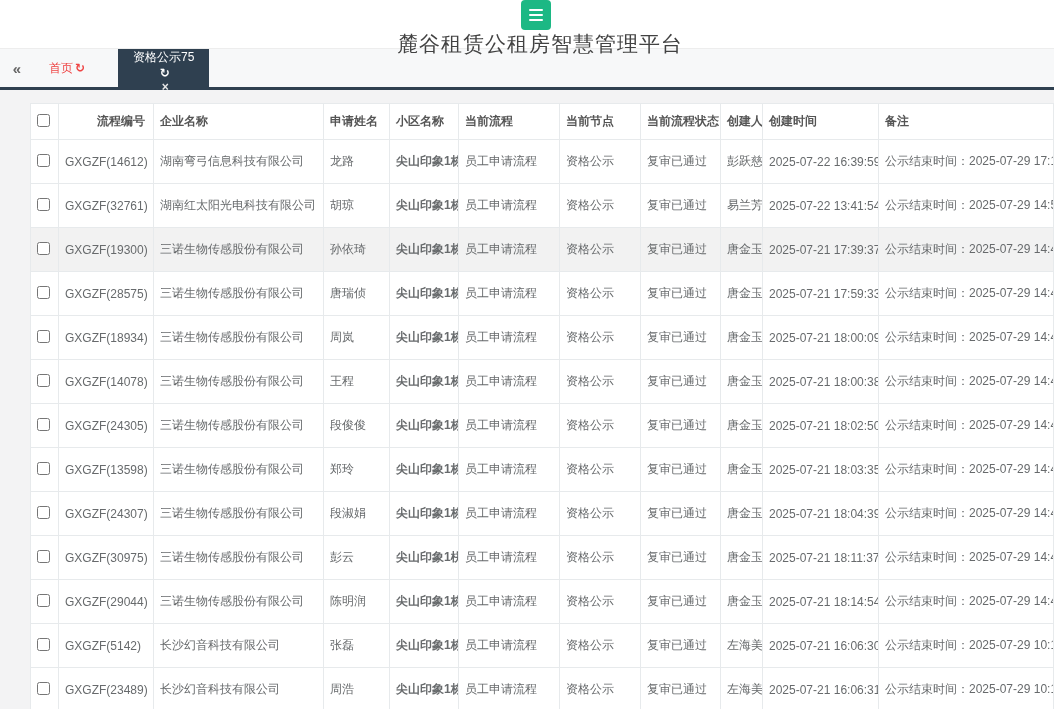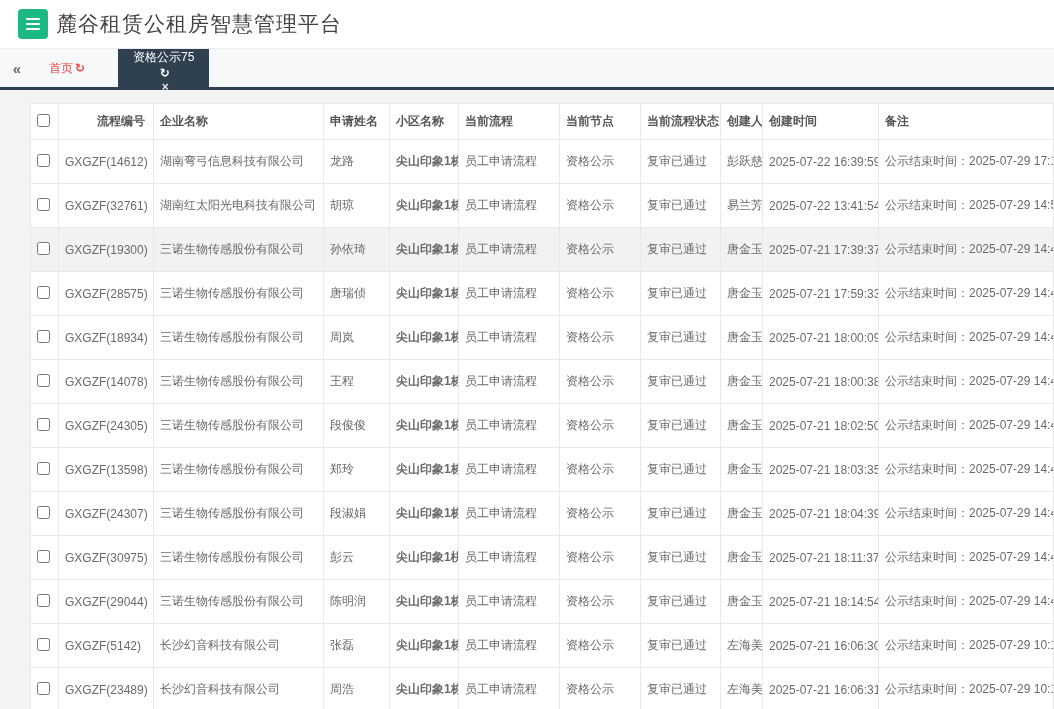--- a/index.html
+++ b/index.html
@@ -9,20 +9,21 @@
     font-family: "Liberation Sans", "DejaVu Sans", sans-serif;
     background: #ffffff;
   }
   
   .app-header {
     height: 48px;
     background: #ffffff;
     display: flex;
     align-items: center;
     padding-left: 18px;
+    flex-direction: column;
   }
   .logo-btn {
     width: 30px; height: 30px;
     background: #1cb884;
     border-radius: 4px;
     display: flex; align-items: center; justify-content: center;
     cursor: pointer;
     flex: 0 0 auto;
   }
   .hamburger { display: flex; flex-direction: column; gap: 3px; }

